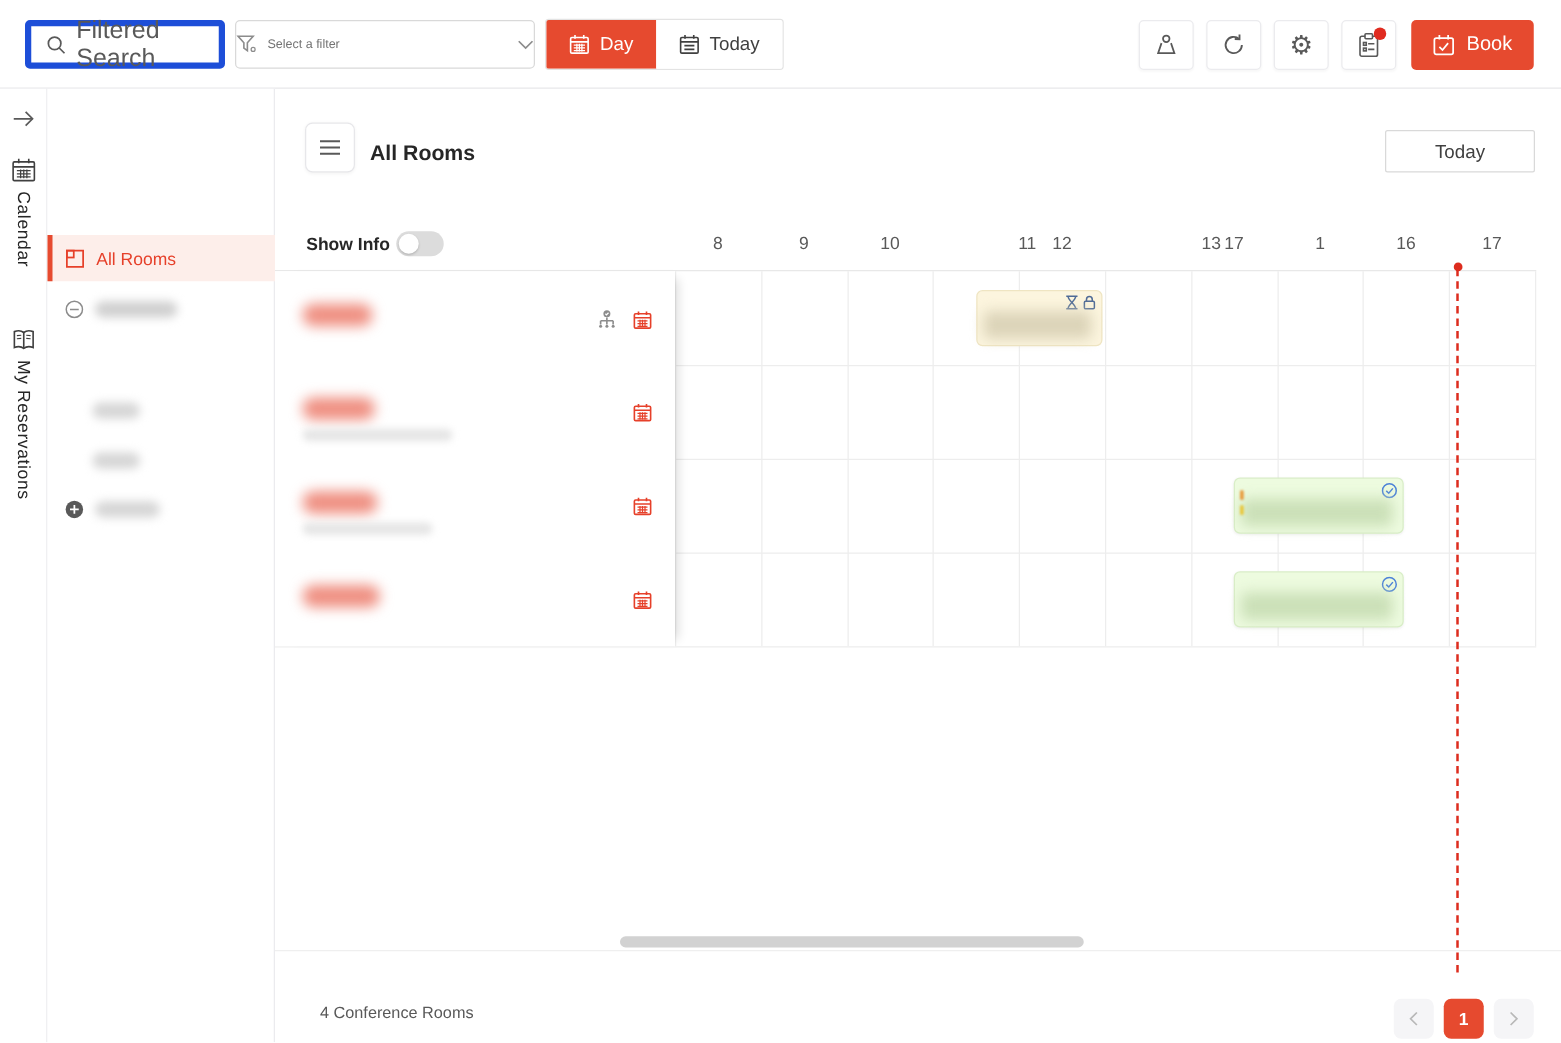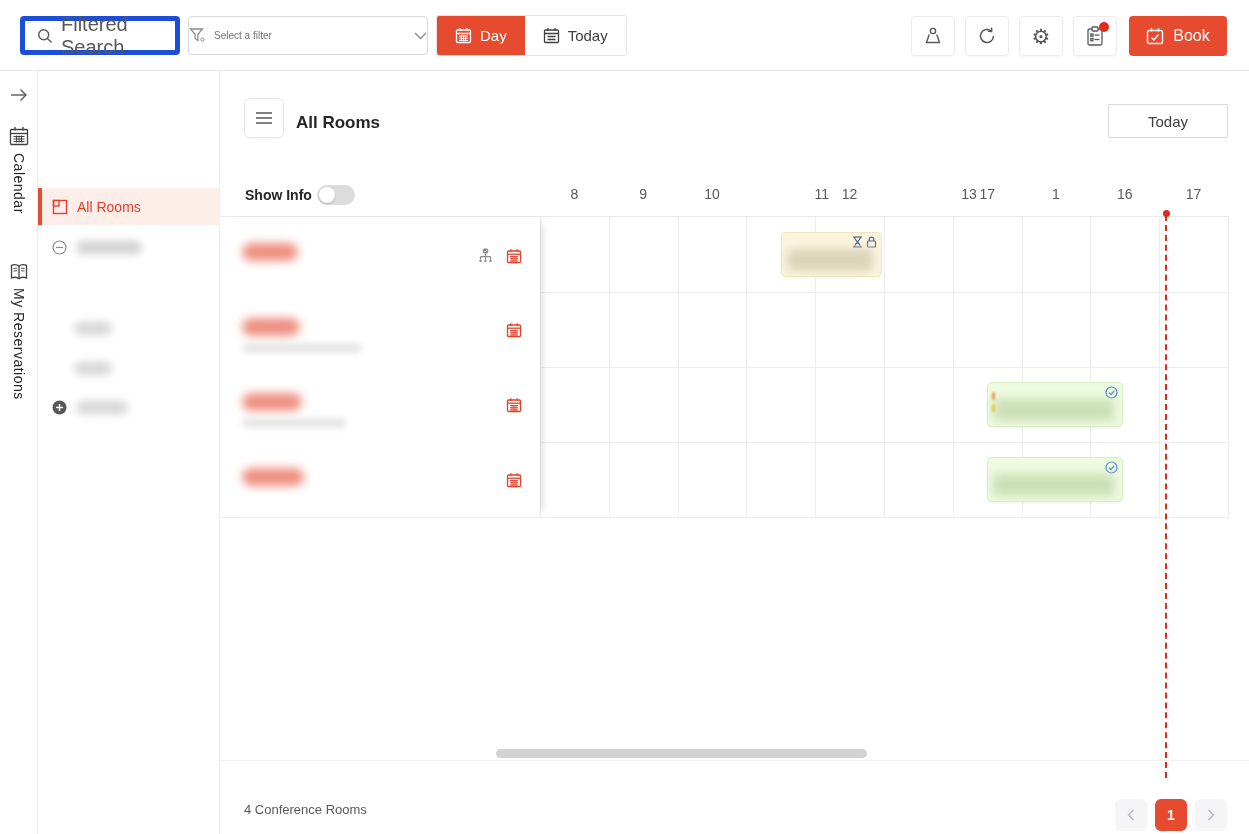--- a/index.html
+++ b/index.html
@@ -74,21 +74,21 @@
   .event.confirmed .ev-blur { background:#cbe0b8; }
   .ev-mark { position:absolute; width:3px; border-radius:2px; filter:blur(1px); }
 
   .timeline-now { position:absolute; top:215px; height:563px; width:0; border-left:2px dashed #dd2c1e; }
   .timeline-now::before { content:""; position:absolute; left:-4px; top:-5px; width:7px; height:7px; border-radius:50%; background:#dd2c1e; }
 
   .hscroll { position:absolute; left:496px; top:749px; width:371px; height:9px; border-radius:5px; background:#d2d2d2; cursor:pointer; }
   .grid-bottomline { position:absolute; left:220px; top:760px; width:1029px; height:1px; background:#efefef; }
 
   
-  .footer-count { position:absolute; left:244px; top:802px; font-size:13px; color:#595959; }
+  .footer-count { position:absolute; left:256px; top:802px; font-size:13px; color:#595959; }
   .pagebtn { position:absolute; top:799px; width:32px; height:32px; border-radius:6px; border:none; background:#f5f5f7;
     display:flex; align-items:center; justify-content:center; cursor:pointer; }
   .pagebtn.current { background:#e64a2f; color:#fff; font-size:14px; font-weight:bold; font-family:inherit; }
 </style>
 </head>
 <body>
 
 <div id="app">
 
   <div class="toolbar">

